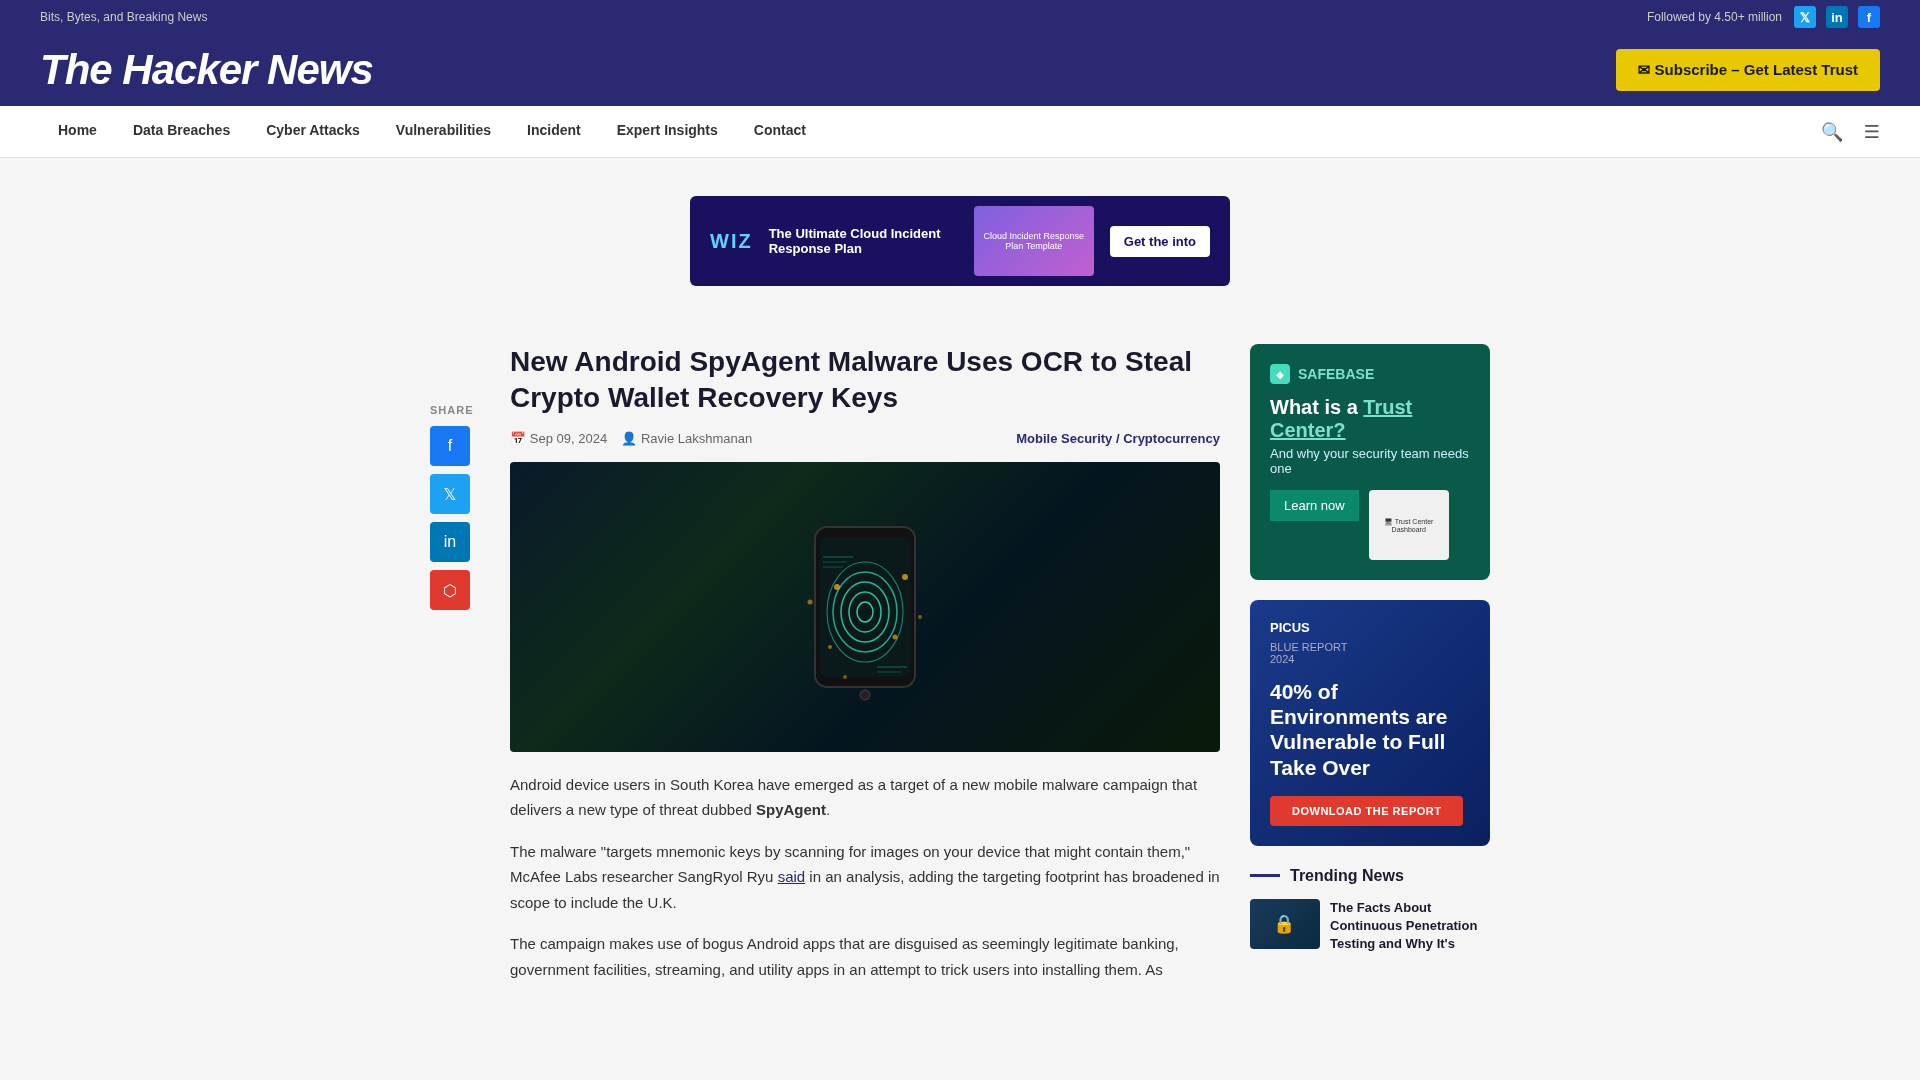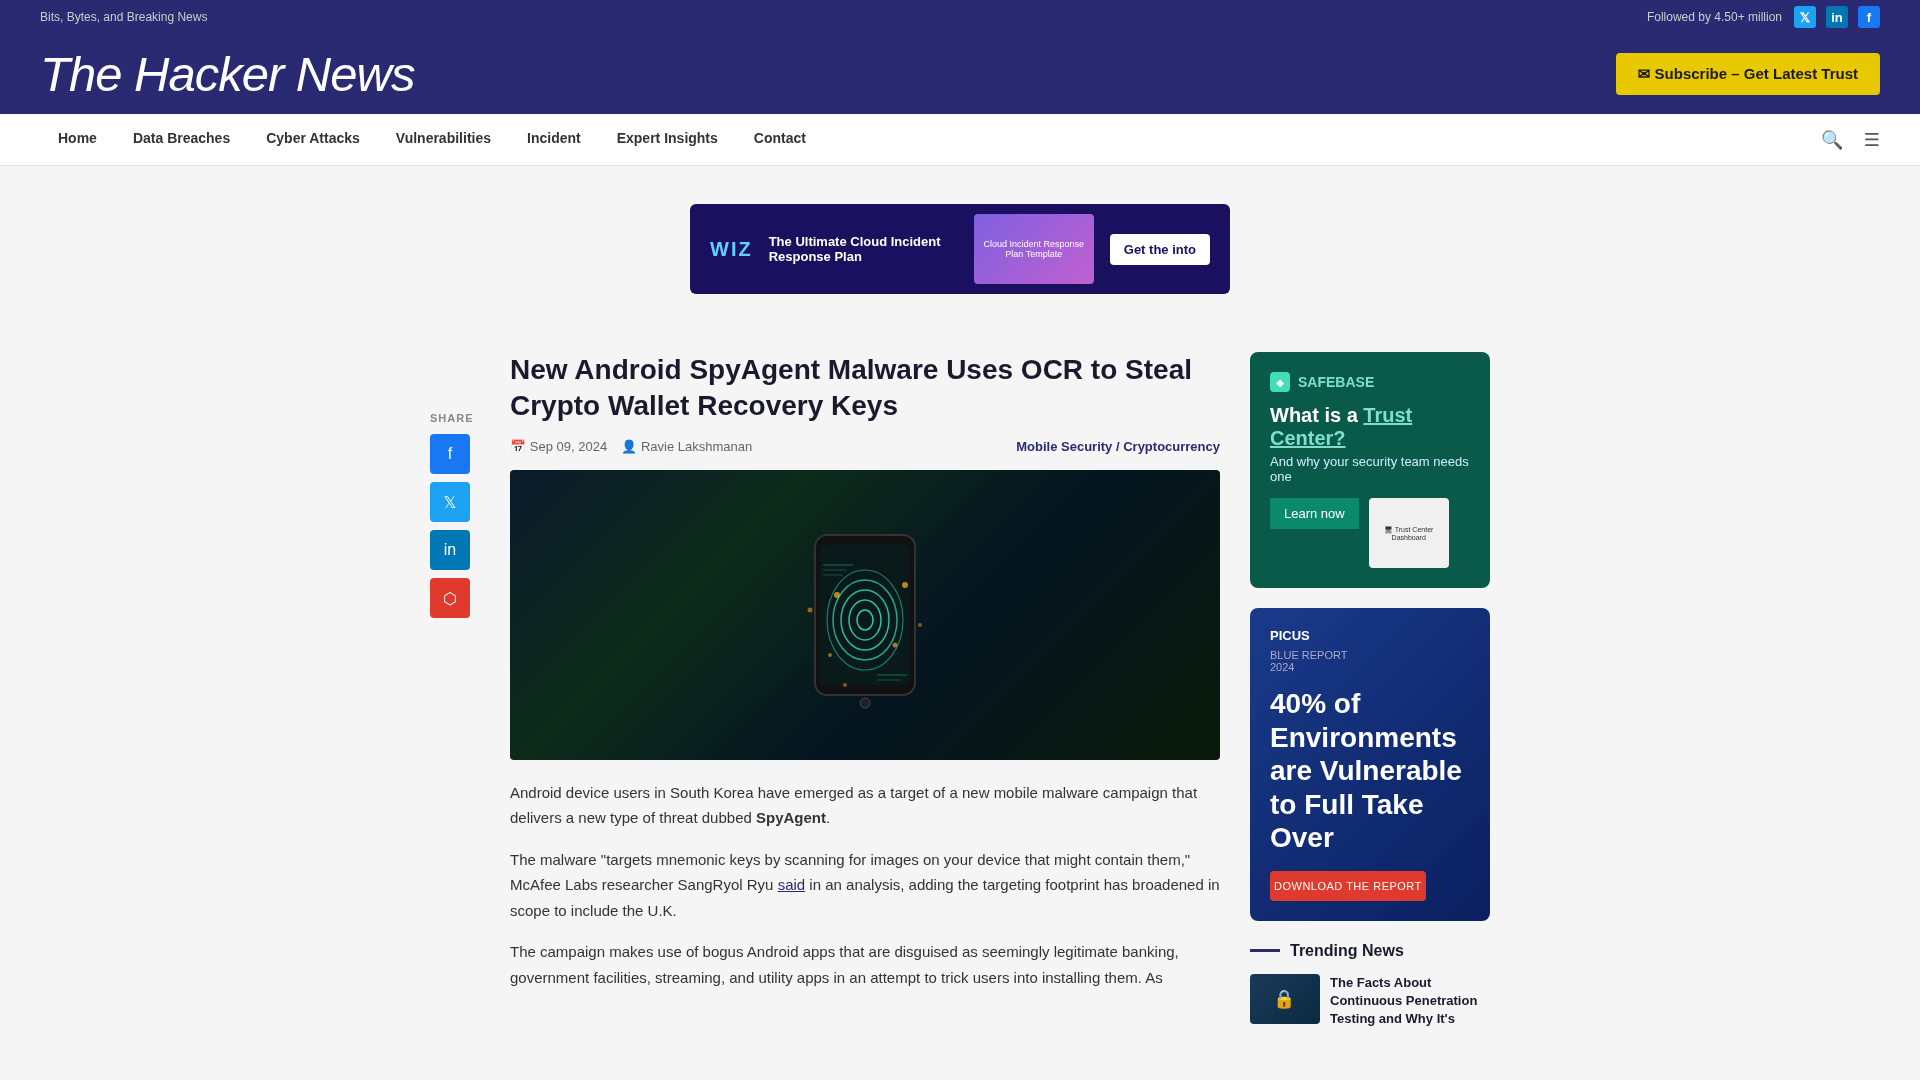--- a/index.html
+++ b/index.html
@@ -29,22 +29,22 @@
 
     
     .header {
       background: #2a2a72;
       padding: 12px 40px;
       display: flex;
       align-items: center;
       justify-content: space-between;
     }
     .site-title {
-      font-size: 49px;
-      font-weight: 400;
+      font-size: 42px;
+      font-weight: 700;
       color: white;
       font-style: italic;
       letter-spacing: -1px;
     }
     .subscribe-btn {
       background: #e8c800;
       color: #1a1a1a;
       border: none;
       padding: 12px 22px;
       font-size: 15px;
@@ -199,24 +199,24 @@
       text-align: center; padding: 4px;
     }
 
     .picus-ad {
       background: linear-gradient(135deg, #1a3a8a 0%, #0a2060 100%);
       padding: 20px; color: white;
     }
     .picus-header { display: flex; gap: 6px; margin-bottom: 6px; }
     .picus-logo { font-size: 13px; font-weight: 900; color: white; }
     .picus-report { font-size: 11px; color: #aac; margin-bottom: 14px; }
-    .picus-title { font-size: 28px; font-weight: 800; line-height: 1.2; margin-bottom: 16px; }
+    .picus-title { font-size: 21px; font-weight: 800; line-height: 1.2; margin-bottom: 16px; }
     .picus-cta {
-      background: #e0392d; color: white; padding: 9px 4px;
-      border-radius: 4px; font-size: 11px; font-weight: normal;
+      background: #e0392d; color: white; padding: 9px 22px;
+      border-radius: 4px; font-size: 11px; font-weight: bold;
       cursor: pointer; border: none; letter-spacing: 0.5px;
     }
 
     
     .trending-section { margin-top: 21px; }
     .trending-header {
       display: flex; align-items: center; gap: 10px;
       font-size: 16px; font-weight: 800; color: #1a1a2e;
       margin-bottom: 14px;
     }

